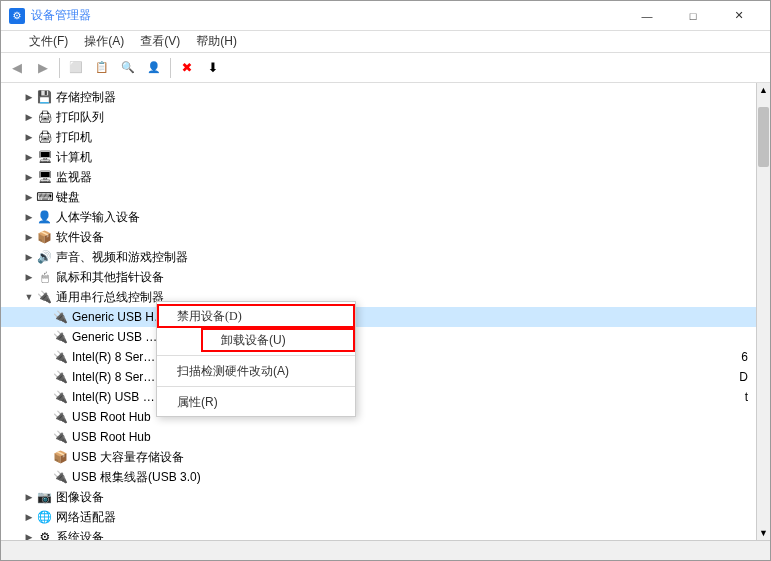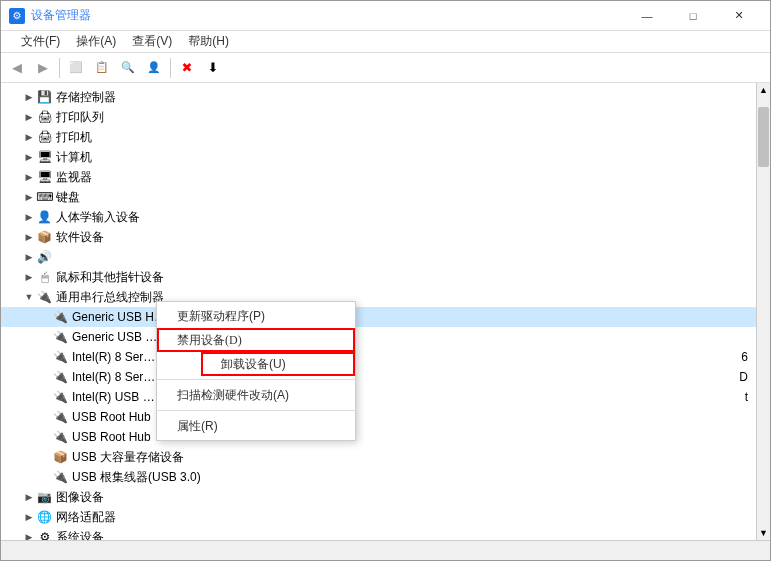--- a/index.html
+++ b/index.html
@@ -59,21 +59,21 @@
       align-items: center;
       justify-content: center;
       cursor: pointer;
       font-size: 11px;
       color: #333;
     }
     .menu-bar {
       height: 22px;
       display: flex;
       align-items: center;
-      padding: 0 12px;
+      padding: 0 20px;
       border-bottom: 1px solid #ddd;
       background: #fff;
     }
     .menu-item {
       padding: 2px 8px;
       cursor: pointer;
       font-size: 12px;
       color: #333;
     }
     .toolbar {
@@ -303,20 +303,21 @@
         <span class="item-label">人体学输入设备</span>
       </div>
       <div class="tree-item indent1">
         <div class="expand-btn">▶</div>
         <div class="item-icon">📦</div>
         <span class="item-label">软件设备</span>
       </div>
       <div class="tree-item indent1">
         <div class="expand-btn">▶</div>
         <div class="item-icon">🔊</div>
+        <span class="item-label">声音、视频和游戏控制器</span>
       </div>
       <div class="tree-item indent1">
         <div class="expand-btn">▶</div>
         <div class="item-icon">🖱</div>
         <span class="item-label">鼠标和其他指针设备</span>
       </div>
       <div class="tree-item indent1">
         <div class="expand-btn">▼</div>
         <div class="item-icon">🔌</div>
         <span class="item-label">通用串行总线控制器</span>
@@ -391,23 +392,20 @@
 
     <div class="scrollbar-v">
       <div class="scroll-arrow">▲</div>
       <div class="scroll-track">
         <div class="scroll-thumb"></div>
       </div>
       <div class="scroll-arrow">▼</div>
     </div>
 
     <div class="context-menu">
-      <div class="ctx-item">
-        <span>更新驱动程序(P)</span>
-      </div>
       <div class="ctx-item outlined" style="border: 2px solid #ff0000; padding: 2px 18px; font-family: Liberation Serif, serif;">
         <span>禁用设备(D)</span>
       </div>
       <div class="ctx-item outlined" style="border: 2px solid #ff0000; padding: 2px 18px; margin-left: 44px;">
         <span>卸载设备(U)</span>
       </div>
       <div class="ctx-sep"></div>
       <div class="ctx-item">
         <span>扫描检测硬件改动(A)</span>
       </div>

